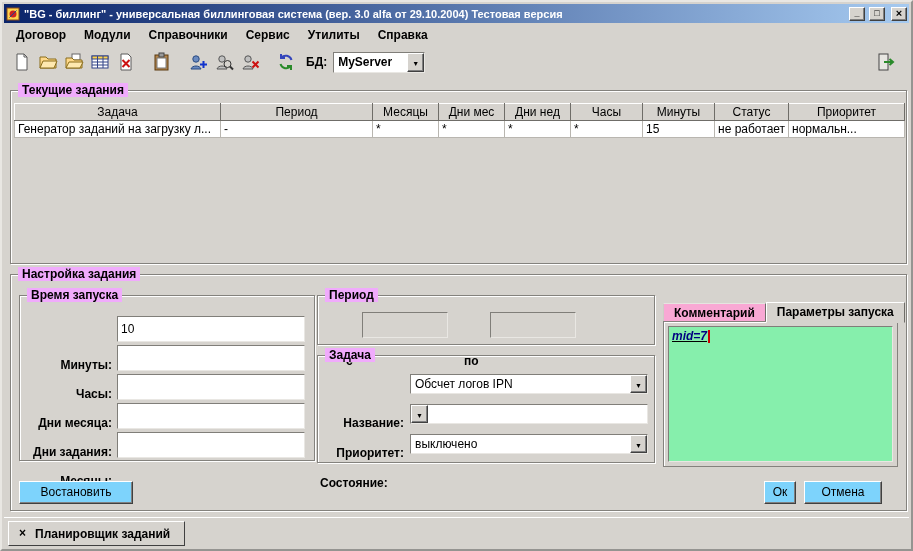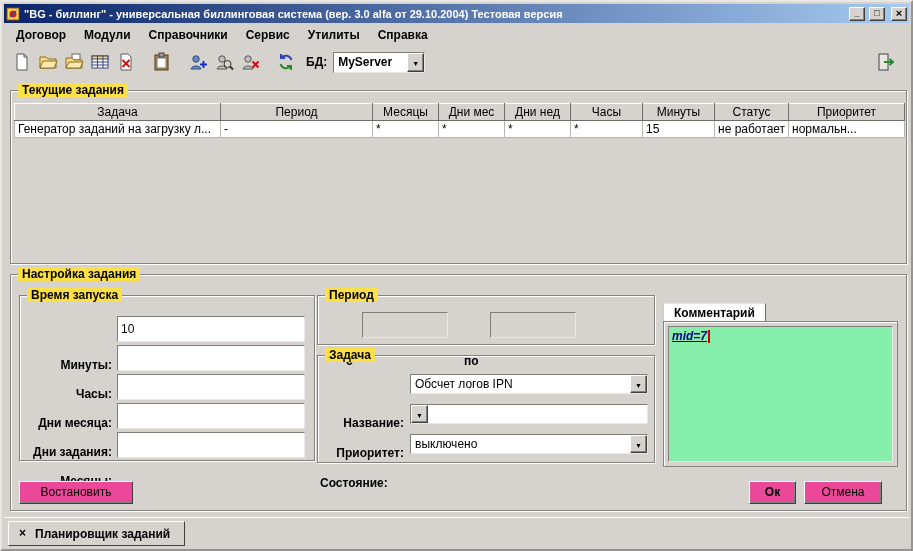--- a/index.html
+++ b/index.html
@@ -63,21 +63,21 @@
   }
   .db-combo{ width:92px; font-weight:bold; }
   .exit-btn{ position:absolute; right:10px; top:3px; }
   
   .group{
     position:absolute;
     border:1px solid #84827d;
     box-shadow:inset 1px 1px 0 #fff, 1px 1px 0 #fff;
   }
   .group>.legend{
-    position:absolute; top:-8px; left:7px; background:#fde047;
+    position:absolute; top:-8px; left:7px; background:#f0abfc;
     padding:0 4px; font-weight:bold; line-height:14px; white-space:nowrap;
   }
   .g-tasks{ left:8px; top:88px; width:897px; height:174px; }
   .g-settings{ left:8px; top:272px; width:897px; height:237px; }
   
   .task-table{ position:absolute; left:3px; right:3px; top:12px; border-collapse:collapse; width:891px; table-layout:fixed; }
   .task-table th{
     background:#d6d3ce; font-weight:normal; height:17px;
     border:1px solid; border-color:#fff #6f6d68 #6f6d68 #fff;
     white-space:nowrap; overflow:hidden; padding:0 2px;
@@ -96,21 +96,21 @@
     border:1px solid; border-color:#807e79 #e9e7e3 #e9e7e3 #807e79;
     font-family:"Liberation Sans",sans-serif; font-size:12px; padding:4px 3px;
   }
   .tfield.gray{ background:#d6d3ce; }
   .cb{ position:absolute; height:20px; }
   
   .tabpanel{ position:absolute; left:652px; top:26px; right:8px; height:166px; }
   .tabs{ display:flex; align-items:flex-end; height:21px; }
   .tab{
     padding:2px 10px 1px 10px; font-weight:bold; white-space:nowrap;
-    background:#ffffff; height:19px;
+    background:#f9a8d4; height:19px;
     border:1px solid; border-color:#e6e4e0 #6f6d68 #6f6d68 #cfccc6;
   }
   .tab.selected{
     background:#d6d3ce; height:21px; position:relative; z-index:2;
     border-color:#fff #6f6d68 #d6d3ce #fff; margin-bottom:-1px;
   }
   .tab-content{
     position:absolute; left:0; right:0; top:20px; bottom:0;
     background:#d6d3ce;
     border:1px solid #84827d; box-shadow:inset 1px 1px 0 #fff;
@@ -118,27 +118,27 @@
   }
   .textarea{
     width:100%; height:100%; background:#86efac;
     border:1px solid; border-color:#807e79 #e9e7e3 #e9e7e3 #807e79;
     padding:2px 3px; overflow:hidden;text-decoration:underline;
   }
   .params-text{ color:#000080; font-style:italic; font-weight:bold; }
   .caret{ display:inline-block; width:2px; height:13px; background:#cc0000; vertical-align:text-bottom; margin-left:1px; }
   
   .btn{
-    position:absolute; height:23px; background:#ec4899;
+    position:absolute; height:23px; background:#7dd3fc;
     border:1px solid; border-color:#fff #404040 #404040 #fff;
     box-shadow:inset -1px -1px 0 #808080;
     text-align:center; line-height:21px; white-space:nowrap;
   }
   .btn-restore{ left:8px; bottom:6px; width:114px; }
-  .btn-ok{ right:110px; bottom:6px; width:47px;font-weight:bold; }
+  .btn-ok{ right:110px; bottom:6px; width:32px; }
   .btn-cancel{ right:24px; bottom:6px; width:78px; }
   
   .bottom-bar{
     position:absolute; left:2px; right:2px; top:515px; height:32px;
     border-top:1px solid #fff; background:#d6d3ce;
   }
   .bottom-tab{
     position:absolute; left:4px; top:3px; height:25px;
     display:flex; align-items:center; gap:5px; padding:0 14px 0 6px;
     background:#d6d3ce;
@@ -343,20 +343,21 @@
       <span class="flabel" style="left:2px;top:81px;width:84px;text-align:left">Состояние:</span>
       <span class="combo cb" style="left:92px;top:78px;width:238px">
         <span class="combo-value">выключено</span>
         <span class="combo-arrow">▼</span>
       </span>
     </div>
 
     <div class="tabpanel">
       <div class="tabs">
         <span class="tab">Комментарий</span>
+        <span class="tab selected">Параметры запуска</span>
       </div>
       <div class="tab-content">
         <div class="textarea">
           <span class="params-text">mid=7</span><span class="caret"></span>
         </div>
       </div>
     </div>
 
     <span class="btn btn-restore">Востановить</span>
     <span class="btn btn-ok">Ок</span>

